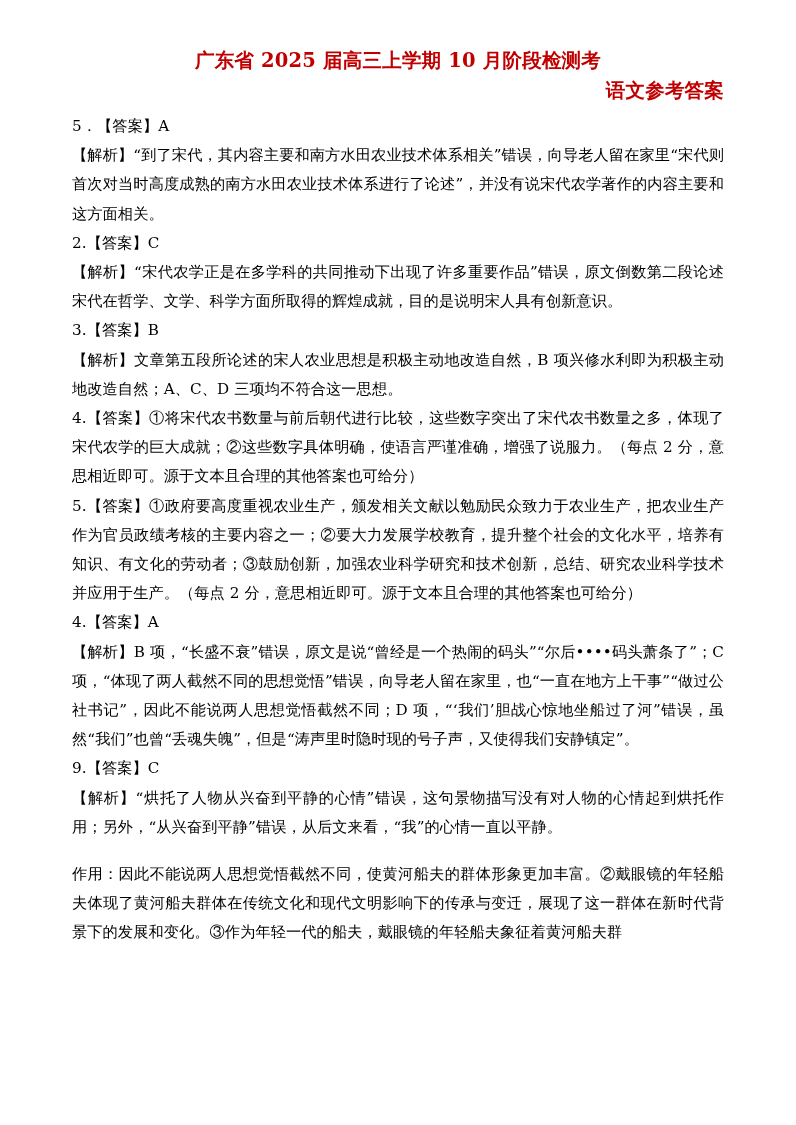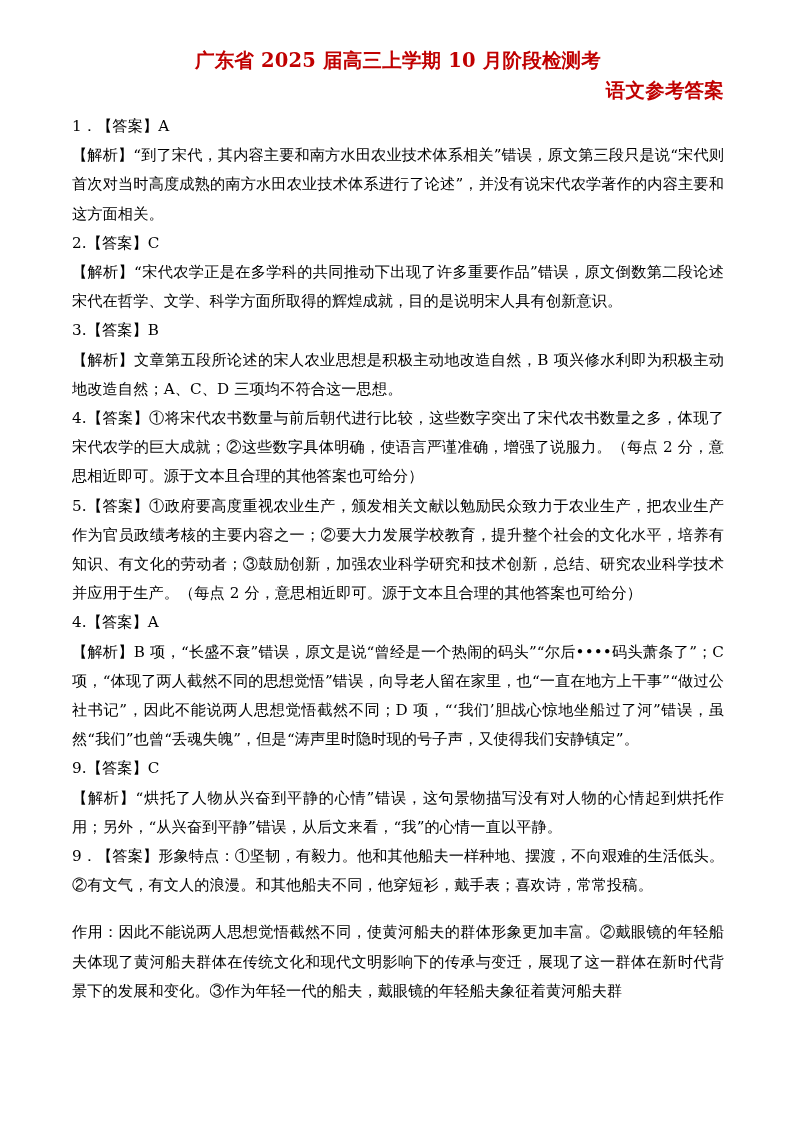--- a/index.html
+++ b/index.html
@@ -50,30 +50,29 @@
     height: 18px;
   }
 </style>
 </head>
 <body>
 
 <div class="page">
   <div class="doc-title">广东省 2025 届高三上学期 10 月阶段检测考</div>
   <div class="doc-subtitle">语文参考答案</div>
 
-  <p class="para">1．【答案】A</p>
-  <p class="para">【解析】“到了宋代，其内容主要和南方水田农业技术体系相关”错误，原文第三段只是说“宋代则首次对当时高度成熟的南方水田农业技术体系进行了论述”，并没有说宋代农学著作的内容主要和这方面相关。</p>
+  <p class="para">5．【答案】A</p>
+  <p class="para">【解析】“到了宋代，其内容主要和南方水田农业技术体系相关”错误，向导老人留在家里“宋代则首次对当时高度成熟的南方水田农业技术体系进行了论述”，并没有说宋代农学著作的内容主要和这方面相关。</p>
   <p class="para">2.【答案】C</p>
   <p class="para">【解析】“宋代农学正是在多学科的共同推动下出现了许多重要作品”错误，原文倒数第二段论述宋代在哲学、文学、科学方面所取得的辉煌成就，目的是说明宋人具有创新意识。</p>
   <p class="para">3.【答案】B</p>
   <p class="para">【解析】文章第五段所论述的宋人农业思想是积极主动地改造自然，B 项兴修水利即为积极主动地改造自然；A、C、D 三项均不符合这一思想。</p>
   <p class="para">4.【答案】①将宋代农书数量与前后朝代进行比较，这些数字突出了宋代农书数量之多，体现了宋代农学的巨大成就；②这些数字具体明确，使语言严谨准确，增强了说服力。（每点 2 分，意思相近即可。源于文本且合理的其他答案也可给分）</p>
   <p class="para">5.【答案】①政府要高度重视农业生产，颁发相关文献以勉励民众致力于农业生产，把农业生产作为官员政绩考核的主要内容之一；②要大力发展学校教育，提升整个社会的文化水平，培养有知识、有文化的劳动者；③鼓励创新，加强农业科学研究和技术创新，总结、研究农业科学技术并应用于生产。（每点 2 分，意思相近即可。源于文本且合理的其他答案也可给分）</p>
   <p class="para">4.【答案】A</p>
   <p class="para">【解析】B 项，“长盛不衰”错误，原文是说“曾经是一个热闹的码头”“尔后••••码头萧条了”；C 项，“体现了两人截然不同的思想觉悟”错误，向导老人留在家里，也“一直在地方上干事”“做过公社书记”，因此不能说两人思想觉悟截然不同；D 项，“‘我们’胆战心惊地坐船过了河”错误，虽然“我们”也曾“丢魂失魄”，但是“涛声里时隐时现的号子声，又使得我们安静镇定”。</p>
   <p class="para">9.【答案】C</p>
   <p class="para">【解析】“烘托了人物从兴奋到平静的心情”错误，这句景物描写没有对人物的心情起到烘托作用；另外，“从兴奋到平静”错误，从后文来看，“我”的心情一直以平静。</p>
-  <p class="para">9．【答案】形象特点：①坚韧，有毅力。他和其他船夫一样种地、摆渡，不向艰难的生活低头。②有文气，有文人的浪漫。和其他船夫不同，他穿短衫，戴手表；喜欢诗，常常投稿。</p>
 
   <div class="spacer"></div>
 
   <p class="para">作用：因此不能说两人思想觉悟截然不同，使黄河船夫的群体形象更加丰富。②戴眼镜的年轻船夫体现了黄河船夫群体在传统文化和现代文明影响下的传承与变迁，展现了这一群体在新时代背景下的发展和变化。③作为年轻一代的船夫，戴眼镜的年轻船夫象征着黄河船夫群</p>
 </div>
 
 </body></html>

